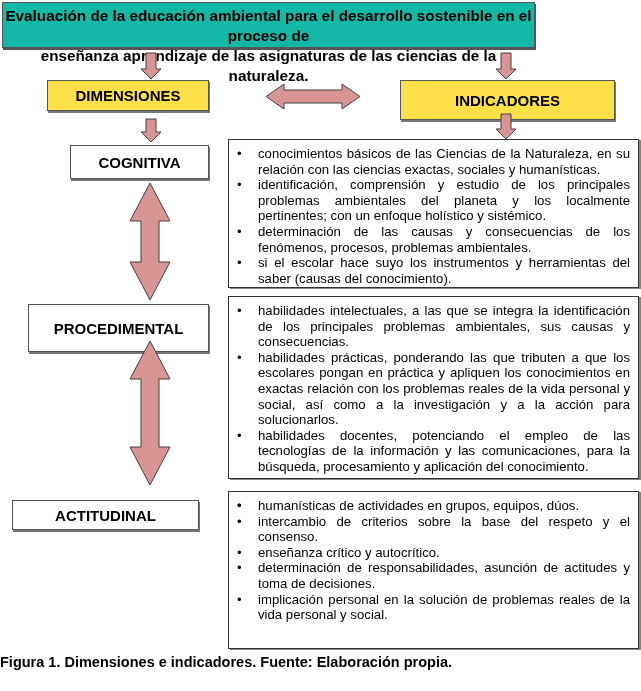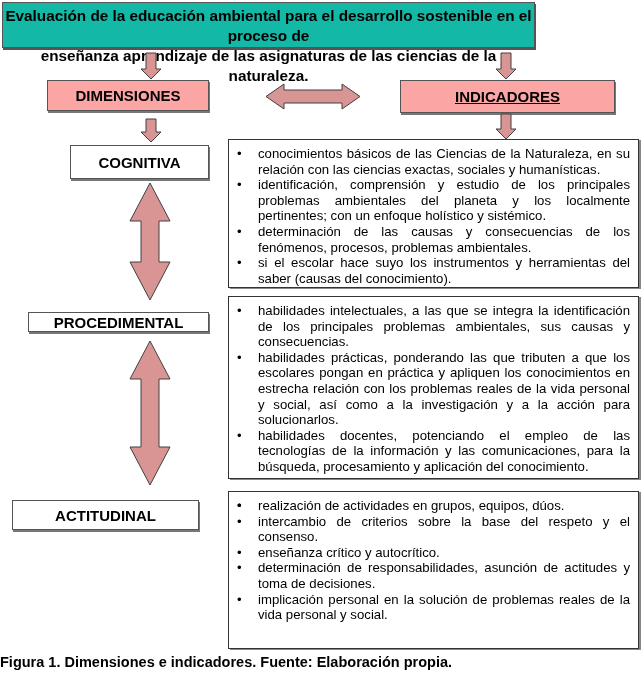--- a/index.html
+++ b/index.html
@@ -3,21 +3,21 @@
   <meta charset="utf-8">
   <style>
     html, body { margin: 0; padding: 0; background: #ffffff; }
     body { width: 641px; height: 691px; position: relative; overflow: hidden;
            font-family: "Liberation Sans", sans-serif; color: #000; }
     .abs { position: absolute; box-sizing: border-box; }
     .title-box { left: 2px; top: 2px; width: 533px; height: 46px; background: #14b8a6;
                  border: 1px solid #555; box-shadow: 1px 2px 0 #555;
                  font-weight: bold; font-size: 15.3px; line-height: 20px; text-align: center;
                  padding-top: 3px; }
-    .head-box { background: #fca5a5; border: 1px solid #555; box-shadow: 1px 2px 0 #777;
+    .head-box { background: #fde047; border: 1px solid #555; box-shadow: 1px 2px 0 #777;
                 font-weight: bold; font-size: 15px; display: flex; align-items: center; justify-content: center; }
     .dim-box { background: #fff; border: 1px solid #555; box-shadow: 1px 2px 0 #777;
                font-weight: bold; font-size: 15px; display: flex; align-items: center; justify-content: center; }
     .ind-box { background: #fff; border: 1px solid #333; box-shadow: 2px 1px 0 #888;
                font-size: 13.2px; line-height: 15.6px; padding: 6px 8px 0 0; }
     .ind-box ul { margin: 0; padding: 0; list-style: none; }
     .ind-box li { position: relative; padding-left: 29px; text-align: justify; }
     .ind-box li .bullet { position: absolute; left: 8px; top: 0; }
     .caption { left: 0; top: 654px; width: 641px; text-align: left; font-weight: bold; font-size: 14.5px; }
     svg.arrow { position: absolute; overflow: visible; }
@@ -34,39 +34,39 @@
 <svg class="arrow" style="left:140px;top:53px;" width="22" height="27" viewBox="0 0 22 27">
   <path d="M6,0 H16 V16 H21 L11,26 L1,16 H6 Z"></path>
 </svg>
 <svg class="arrow" style="left:495px;top:53px;" width="22" height="27" viewBox="0 0 22 27">
   <path d="M6,0 H16 V16 H21 L11,26 L1,16 H6 Z"></path>
 </svg>
 
 <div class="abs head-box" style="left:47px;top:80px;width:162px;height:31px;">
   <span>DIMENSIONES</span>
 </div>
-<div class="abs head-box" style="left:400px;top:80px;width:215px;height:33px;text-decoration:underline;">
+<div class="abs head-box" style="left:400px;top:80px;width:215px;height:40px;">
   <span>INDICADORES</span>
 </div>
 
 <svg class="arrow" style="left:266px;top:84px;" width="96" height="26" viewBox="0 0 96 26">
   <path d="M0,12.5 L18,0 V6 H76 V0 L94,12.5 L76,25 V19 H18 V25 Z"></path>
 </svg>
 
 <svg class="arrow" style="left:140px;top:119px;" width="22" height="24" viewBox="0 0 22 24">
   <path d="M6,0 H16 V13 H21 L11,23 L1,13 H6 Z"></path>
 </svg>
 <svg class="arrow" style="left:495px;top:114px;" width="22" height="26" viewBox="0 0 22 26">
   <path d="M6,0 H16 V15 H21 L11,25 L1,15 H6 Z"></path>
 </svg>
 
 <div class="abs dim-box" style="left:70px;top:145px;width:139px;height:34px;text-align:center;">
   <span>COGNITIVA</span>
 </div>
-<div class="abs dim-box" style="left:28px;top:304px;width:181px;height:20px;margin-top:8px;">
+<div class="abs dim-box" style="left:28px;top:304px;width:181px;height:48px;">
   <span>PROCEDIMENTAL</span>
 </div>
 <div class="abs dim-box" style="left:12px;top:500px;width:187px;height:30px;">
   <span>ACTITUDINAL</span>
 </div>
 
 <svg class="arrow" style="left:130px;top:183px;" width="42" height="118" viewBox="0 0 42 118">
   <path d="M20,0 L40,38 H29 V79 H40 L20,117 L0,79 H11 V38 H0 Z"></path>
 </svg>
 <svg class="arrow" style="left:130px;top:341px;" width="42" height="145" viewBox="0 0 42 145">
@@ -78,29 +78,29 @@
     <li><span class="bullet">•</span><span>conocimientos básicos de las Ciencias de la Naturaleza, en su relación con las ciencias exactas, sociales y humanísticas.</span></li>
     <li><span class="bullet">•</span><span>identificación, comprensión y estudio de los principales problemas ambientales del planeta y los localmente pertinentes; con un enfoque holístico y sistémico.</span></li>
     <li><span class="bullet">•</span><span>determinación de las causas y consecuencias de los fenómenos, procesos, problemas ambientales.</span></li>
     <li><span class="bullet">•</span><span>si el escolar hace suyo los instrumentos y herramientas del saber (causas del conocimiento).</span></li>
   </ul>
 </div>
 
 <div class="abs ind-box" style="left:228px;top:296px;width:411px;height:183px;">
   <ul>
     <li><span class="bullet">•</span><span>habilidades intelectuales, a las que se integra la identificación de los principales problemas ambientales, sus causas y consecuencias.</span></li>
-    <li><span class="bullet">•</span><span>habilidades prácticas, ponderando las que tributen a que los escolares pongan en práctica y apliquen los conocimientos en estrecha relación con los problemas reales de la vida personal y social, así como a la investigación y a la acción para solucionarlos.</span></li>
+    <li><span class="bullet">•</span><span>habilidades prácticas, ponderando las que tributen a que los escolares pongan en práctica y apliquen los conocimientos en exactas relación con los problemas reales de la vida personal y social, así como a la investigación y a la acción para solucionarlos.</span></li>
     <li><span class="bullet">•</span><span>habilidades docentes, potenciando el empleo de las tecnologías de la información y las comunicaciones, para la búsqueda, procesamiento y aplicación del conocimiento.</span></li>
   </ul>
 </div>
 
 <div class="abs ind-box" style="left:228px;top:491px;width:411px;height:158px;">
   <ul>
     <li><span class="bullet">•</span></li>
-    <li><span class="bullet">•</span><span>realización de actividades en grupos, equipos, dúos.</span></li>
+    <li><span class="bullet">•</span><span>humanísticas de actividades en grupos, equipos, dúos.</span></li>
     <li><span class="bullet">•</span><span>intercambio de criterios sobre la base del respeto y el consenso.</span></li>
     <li><span class="bullet">•</span><span>enseñanza crítico y autocrítico.</span></li>
     <li><span class="bullet">•</span><span>determinación de responsabilidades, asunción de actitudes y toma de decisiones.</span></li>
     <li><span class="bullet">•</span><span>implicación personal en la solución de problemas reales de la vida personal y social.</span></li>
   </ul>
 </div>
 
 <div class="abs caption">Figura 1. Dimensiones e indicadores. Fuente: Elaboración propia.</div>
 
 </body></html>

